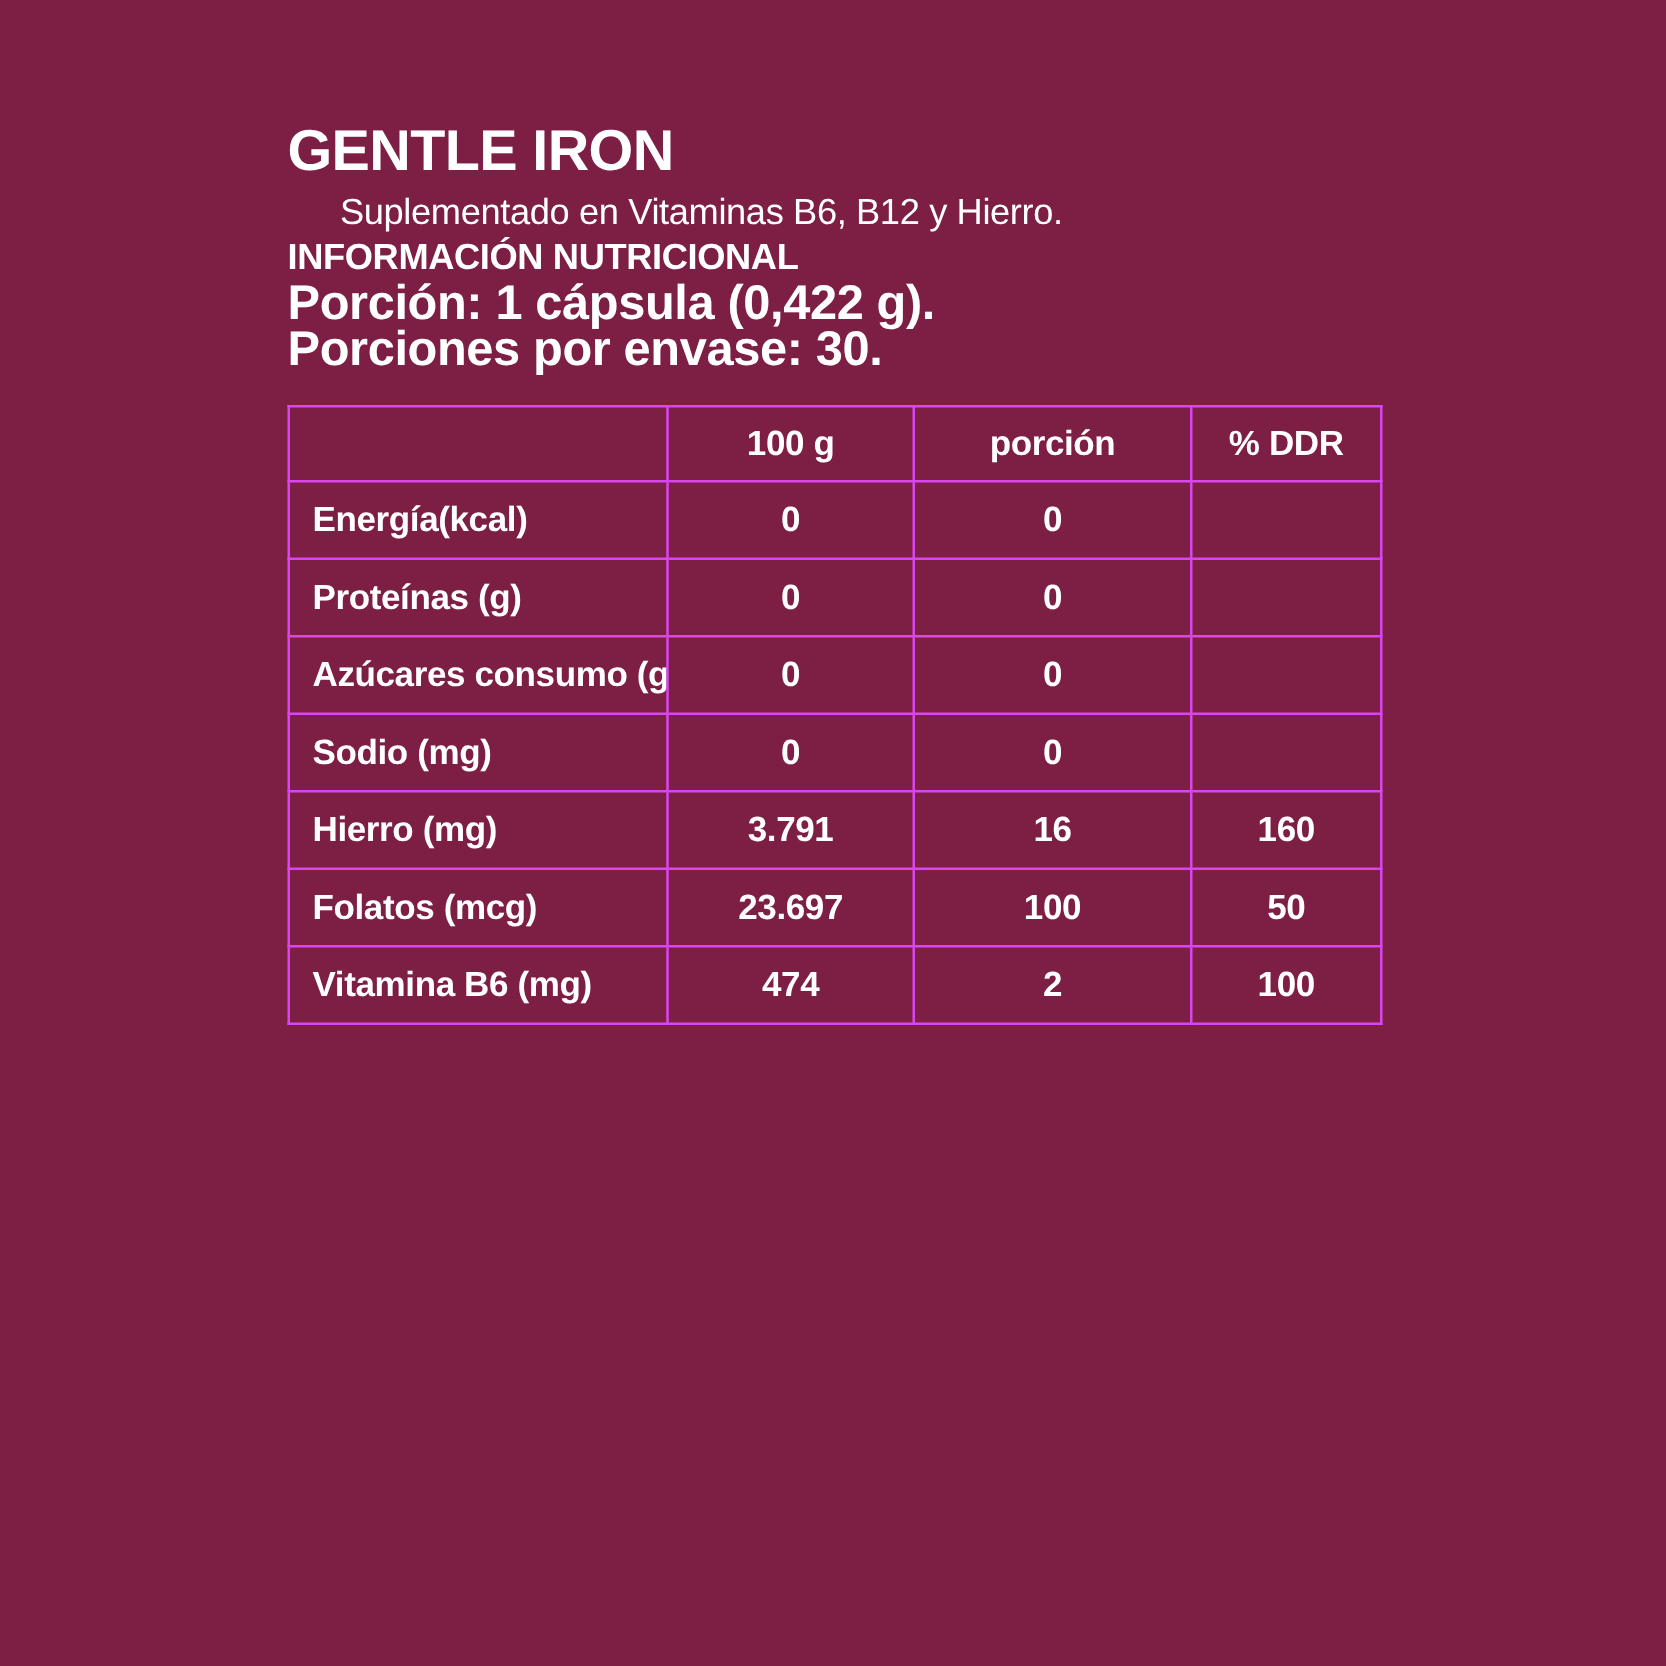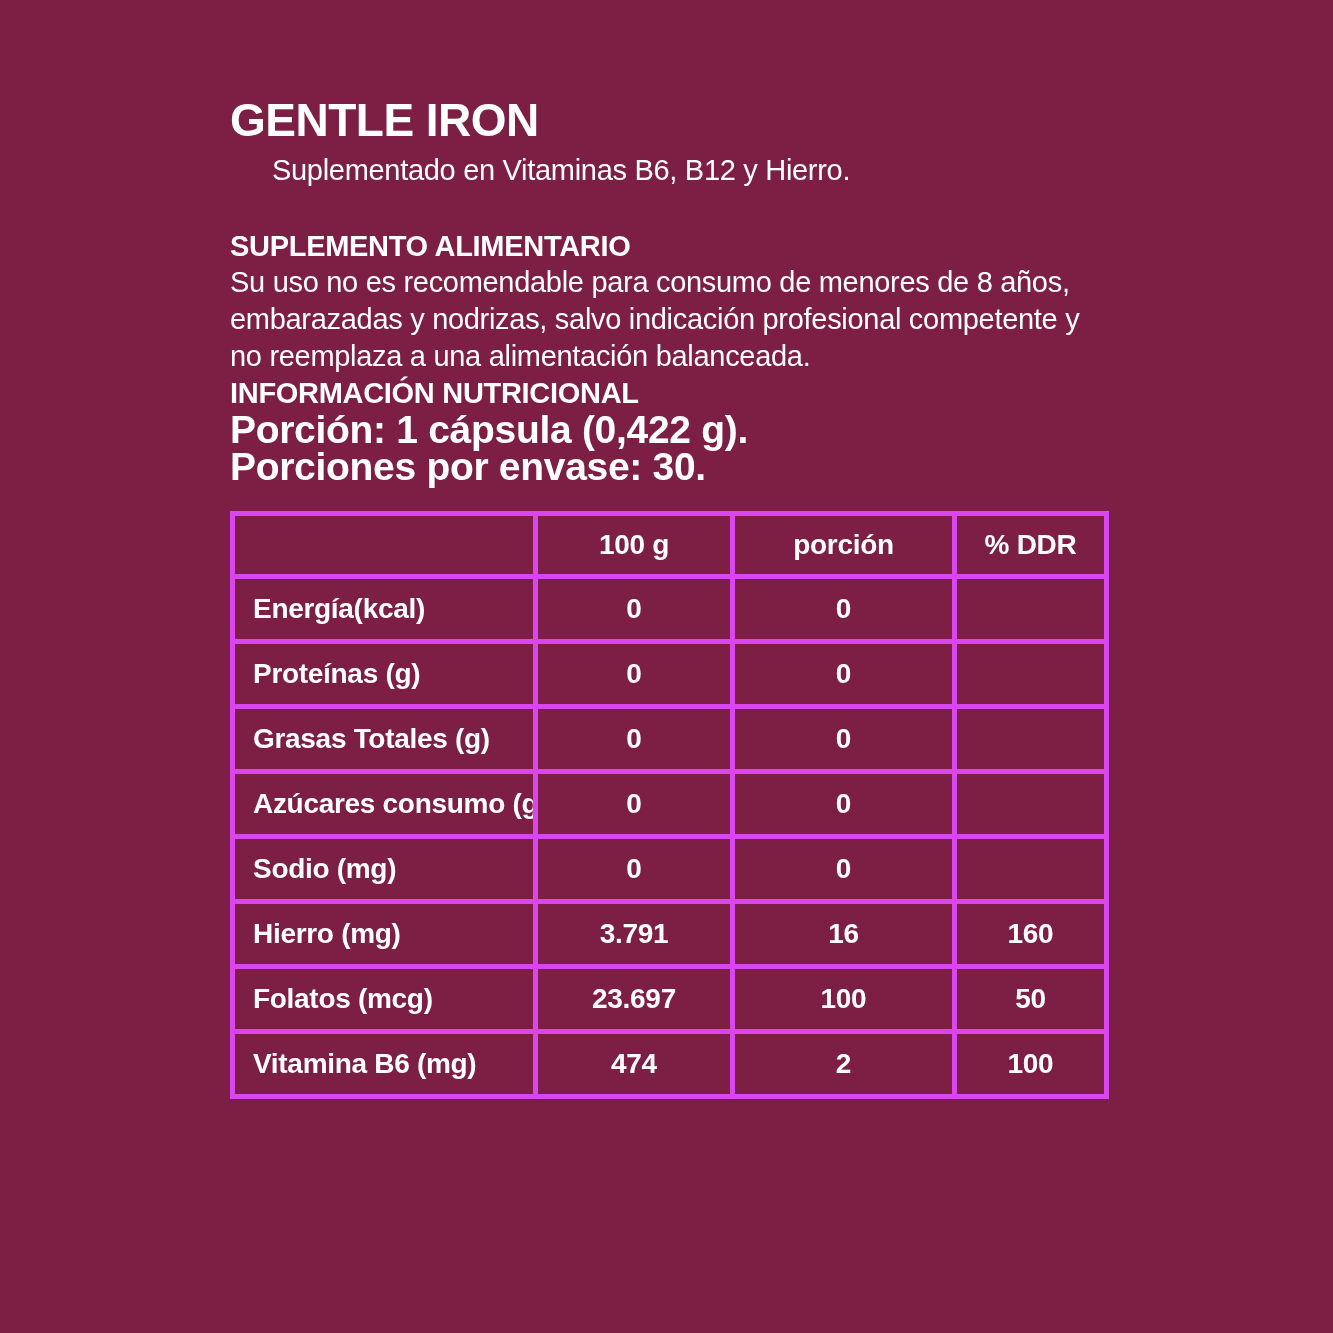--- a/index.html
+++ b/index.html
@@ -61,21 +61,21 @@
   .nutrition-section {
   }
   table.nutrition-table {
     border-collapse: collapse;
     table-layout: fixed;
     width: 874px;
     margin-top: 26px;
   }
   .nutrition-table th,
   .nutrition-table td {
-    border: 5px solid #d946ef;
+    border: 2px solid #d946ef;
     font-size: 28px;
     font-weight: 700;
     color: #ffffff;
     text-align: center;
     vertical-align: middle;
     padding: 0;
     overflow: hidden;
     white-space: nowrap;
   }
   .nutrition-table thead th {
@@ -95,24 +95,20 @@
 </style>
 </head>
 <body>
 
 <div class="content">
 
   <h1 class="product-title">GENTLE IRON</h1>
 
   <div class="product-subtitle">Suplementado en Vitaminas B6, B12 y Hierro.</div>
 
-  <div class="section">
-    <h2 class="section-heading">SUPLEMENTO ALIMENTARIO</h2>
-    <p class="warning-text">Su uso no es recomendable para consumo de menores de 8 años, embarazadas y nodrizas, salvo indicación profesional competente y no reemplaza a una alimentación balanceada.</p>
-  </div>
 
   <div class="nutrition-section">
     <h2 class="section-heading">INFORMACIÓN NUTRICIONAL</h2>
     <p class="bold-line">Porción: 1 cápsula (0,422 g).</p>
     <p class="bold-line">Porciones por envase: 30.</p>
   </div>
 
   <table class="nutrition-table">
     <colgroup>
       <col class="col-label">
@@ -130,26 +126,20 @@
     </thead>
     <tbody>
         <tr>
           <td class="cell-label">Energía(kcal)</td>
           <td class="cell-value">0</td>
           <td class="cell-value">0</td>
           <td class="cell-value"></td>
         </tr>
         <tr>
           <td class="cell-label">Proteínas (g)</td>
-          <td class="cell-value">0</td>
-          <td class="cell-value">0</td>
-          <td class="cell-value"></td>
-        </tr>
-        <tr>
-          <td class="cell-label">Grasas Totales (g)</td>
           <td class="cell-value">0</td>
           <td class="cell-value">0</td>
           <td class="cell-value"></td>
         </tr>
         <tr>
           <td class="cell-label">Azúcares consumo (g)</td>
           <td class="cell-value">0</td>
           <td class="cell-value">0</td>
           <td class="cell-value"></td>
         </tr>

